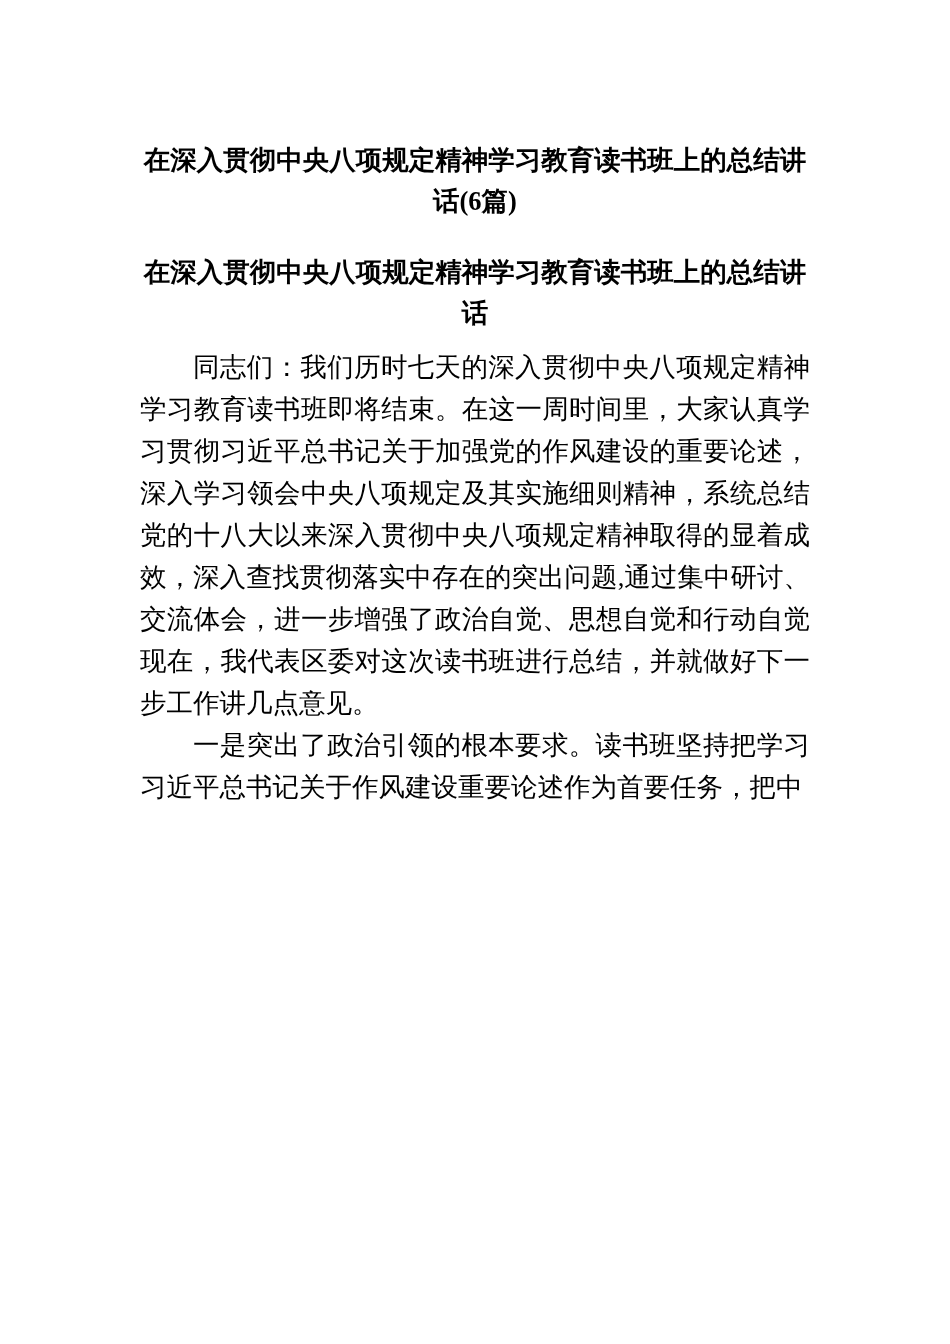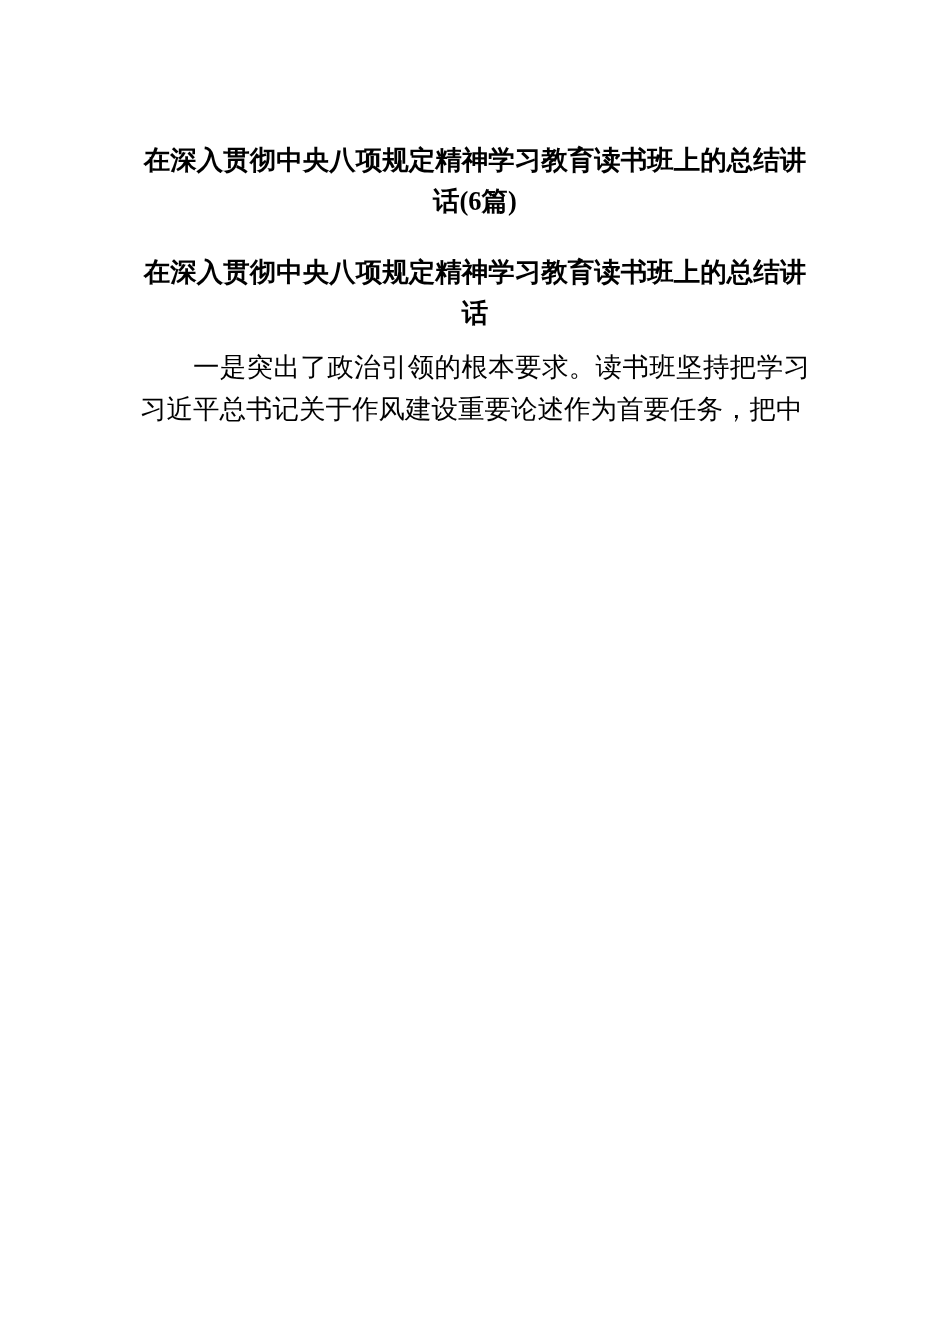--- a/index.html
+++ b/index.html
@@ -46,15 +46,16 @@
 </style>
 </head>
 <body>
 
 <div class="doc-page">
   <h1 class="doc-title">在深入贯彻中央八项规定精神学习教育读书班上的总结讲话(6篇)</h1>
 
   <h2 class="doc-subtitle">在深入贯彻中央八项规定精神学习教育读书班上的总结讲话</h2>
 
   <div class="doc-body">
+    <p>同志们：我们历时七天的深入贯彻中央八项规定精神学习教育读书班即将结束。在这一周时间里，大家认真学习贯彻习近平总书记关于加强党的作风建设的重要论述，深入学习领会中央八项规定及其实施细则精神，系统总结党的十八大以来深入贯彻中央八项规定精神取得的显着成效，深入查找贯彻落实中存在的突出问题,通过集中研讨、交流体会，进一步增强了政治自觉、思想自觉和行动自觉现在，我代表区委对这次读书班进行总结，并就做好下一步工作讲几点意见。</p>
     <p>一是突出了政治引领的根本要求。读书班坚持把学习习近平总书记关于作风建设重要论述作为首要任务，把中</p>
   </div>
 </div>
 
 </body></html>

